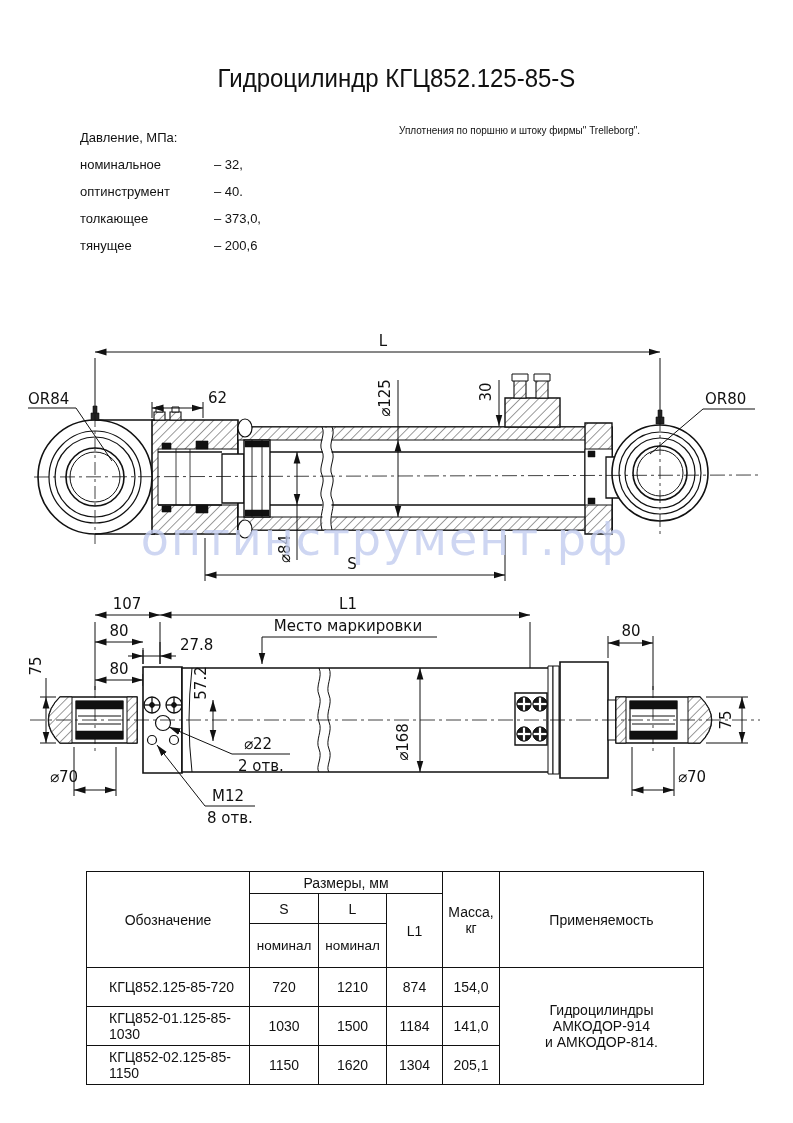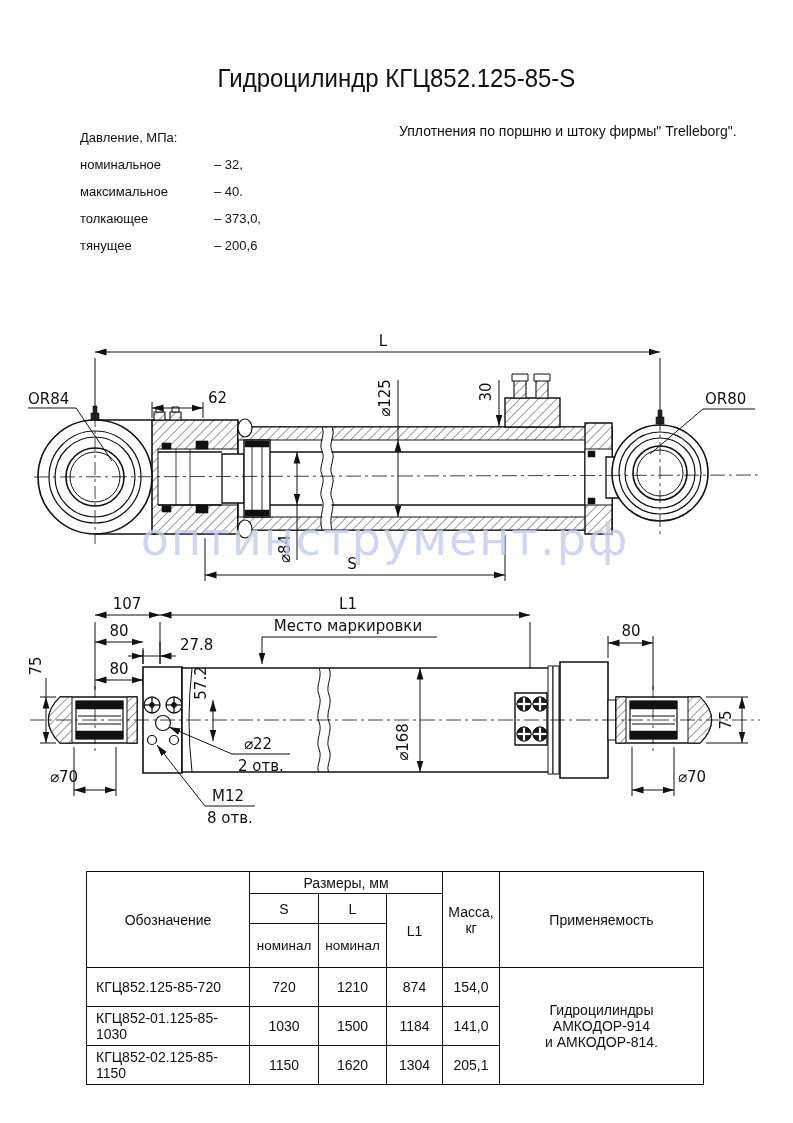--- a/index.html
+++ b/index.html
@@ -8,50 +8,50 @@
     font-family:"Liberation Sans",sans-serif;color:#111;overflow:hidden;
   }
   .abs{position:absolute;}
   #title{
     top:64px;left:0;width:793px;text-align:center;
     font-size:25px;letter-spacing:0px;transform:scaleX(.96);
   }
   #specs{top:124px;left:80px;width:300px;font-size:13px;}
   .spec-row{position:relative;height:27px;line-height:27px;}
   .spec-val{position:absolute;left:134px;top:0;}
-  #notes{top:118px;left:399px;width:380px;font-size:14px;line-height:26px;}
+  #notes{top:118px;left:399px;width:380px;font-size:10px;line-height:26px;}
   svg text{font-family:"DejaVu Sans","Liberation Sans",sans-serif;font-size:15px;fill:#111;}
   line,path,rect,circle,ellipse{vector-effect:non-scaling-stroke;}
   #ptable{
     top:871px;left:86px;border-collapse:collapse;table-layout:fixed;
     font-size:14px;color:#111;
   }
   #ptable td{border:1.5px solid #111;text-align:center;vertical-align:middle;padding:0 4px;margin-top:14px;}
-  #ptable .des{text-align:left;padding-left:9px;}
+  #ptable .des{text-align:left;padding-left:22px;}
   #ptable .hdr{height:22px;}
   #ptable .r2{height:30px;}
   #ptable .r3{height:44px;font-size:13.5px;}
   #ptable .drow{height:39px;}
 </style>
 </head>
 <body>
 
 <div id="title" class="abs">Гидроцилиндр КГЦ852.125-85-S</div>
 
 <div id="specs" class="abs">
   <div class="spec-row">
     <span>Давление, МПа:</span>
     <span class="spec-val"></span>
   </div>
   <div class="spec-row">
     <span>номинальное</span>
     <span class="spec-val">– 32,</span>
   </div>
   <div class="spec-row">
-    <span>максимальное</span>
+    <span>оптинструмент</span>
     <span class="spec-val">– 40.</span>
   </div>
   <div class="spec-row">
     <span>толкающее</span>
     <span class="spec-val">– 373,0,</span>
   </div>
   <div class="spec-row">
     <span>тянущее</span>
     <span class="spec-val">– 200,6</span>
   </div>

